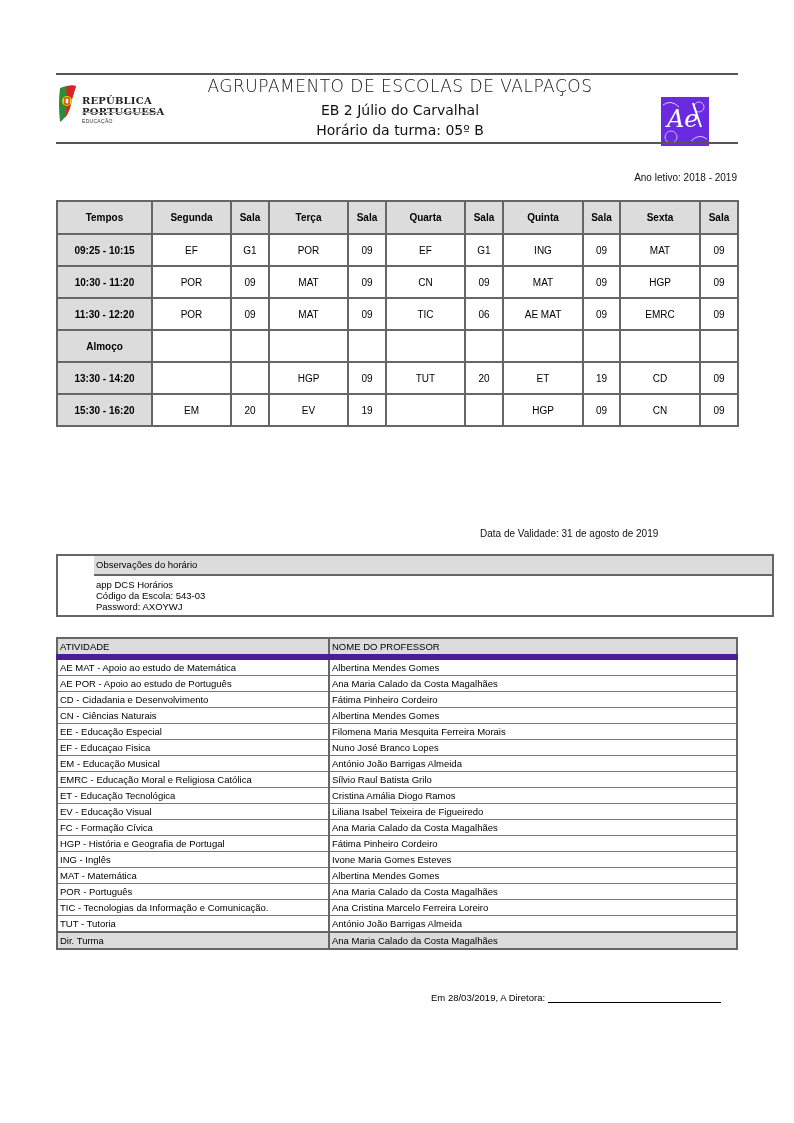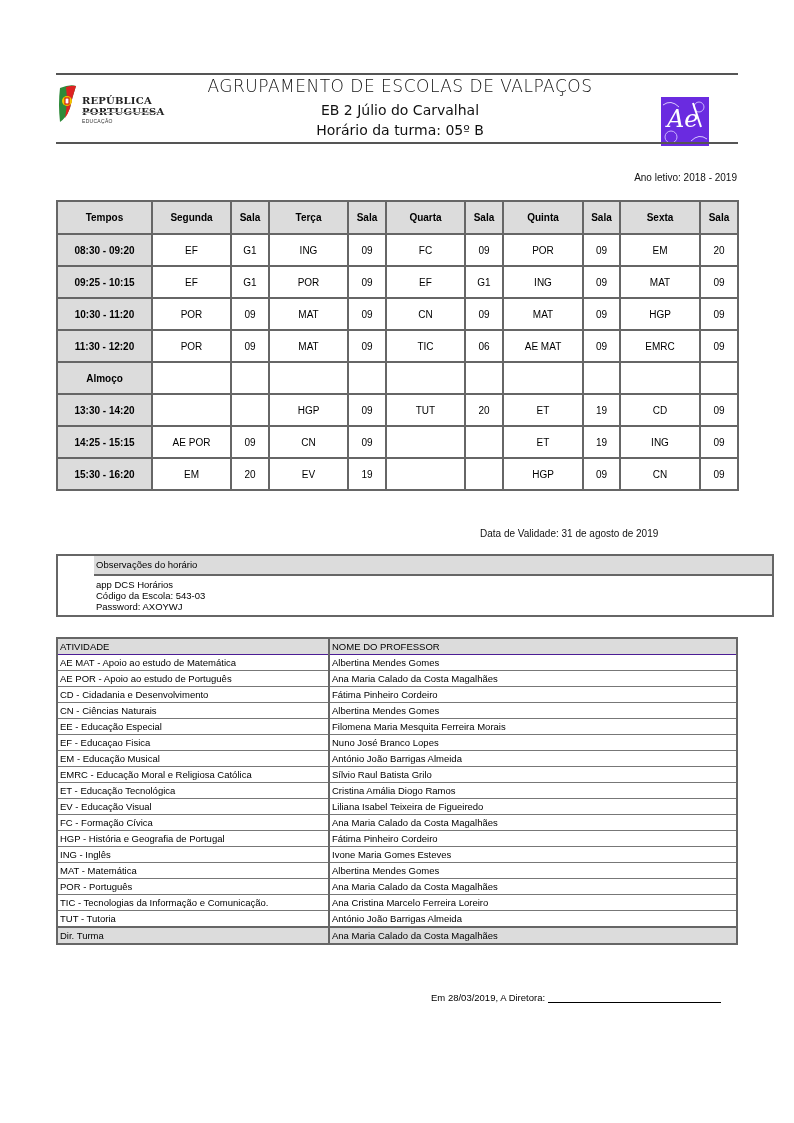--- a/index.html
+++ b/index.html
@@ -18,21 +18,21 @@
   table.sched { position: absolute; left: 56px; top: 200px; border-collapse: collapse; table-layout: fixed; }
   table.sched td, table.sched th { border: 2px solid #666; text-align: center; font-size: 10px; padding: 0; height: 30px; }
   table.sched th { background: #dcdcdc; font-weight: bold; height: 31px; }
   table.sched td.tcell { background: #dcdcdc; font-weight: bold; }
   .obs-box { position: absolute; left: 56px; top: 554px; width: 678px; border: 2px solid #666; padding-left: 36px; }
   .obs-head { background: #dcdcdc; font-size: 9.5px; padding: 3px 2px; border-bottom: 2px solid #666; height: 12px; line-height: 12px; }
   .obs-body { font-size: 9.5px; padding: 3px 2px 3px 2px; line-height: 11px; }
   table.legend { position: absolute; left: 56px; top: 637px; border-collapse: collapse; table-layout: fixed; border: 2px solid #666; }
   table.legend td { border: 1px solid #777; font-size: 9.5px; padding: 0 2px; height: 15px; line-height: 15px; white-space: nowrap; overflow: hidden; }
   table.legend td.c1 { border-right: 2px solid #666; }
-  table.legend tr.head td { background: #dcdcdc; border-bottom: 1px solid #4c1d95; }
+  table.legend tr.head td { background: #dcdcdc; border-bottom: 6px solid #4c1d95; }
   table.legend tr.foot td { background: #dcdcdc; border-top: 2px solid #666; }
   .sig { position: absolute; left: 431px; top: 992px; font-size: 9.5px; }
   .sig-line { display: inline-block; width: 173px; border-bottom: 1px solid #000; margin-left: 3px; vertical-align: -2px; }
 </style>
 </head>
 <body>
 
 <div class="hline" style="top:73px;"></div>
 
 <div class="rp-logo">
@@ -93,33 +93,20 @@
       <th>Quarta</th>
       <th>Sala</th>
       <th>Quinta</th>
       <th>Sala</th>
       <th>Sexta</th>
       <th>Sala</th>
     </tr>
   </thead>
   <tbody>
     <tr>
-      <td class="tcell">08:30 - 09:20</td>
-      <td>EF</td>
-      <td>G1</td>
-      <td>ING</td>
-      <td>09</td>
-      <td>FC</td>
-      <td>09</td>
-      <td>POR</td>
-      <td>09</td>
-      <td>EM</td>
-      <td>20</td>
-    </tr>
-    <tr>
       <td class="tcell">09:25 - 10:15</td>
       <td>EF</td>
       <td>G1</td>
       <td>POR</td>
       <td>09</td>
       <td>EF</td>
       <td>G1</td>
       <td>ING</td>
       <td>09</td>
       <td>MAT</td>
@@ -168,33 +155,20 @@
       <td class="tcell">13:30 - 14:20</td>
       <td></td>
       <td></td>
       <td>HGP</td>
       <td>09</td>
       <td>TUT</td>
       <td>20</td>
       <td>ET</td>
       <td>19</td>
       <td>CD</td>
-      <td>09</td>
-    </tr>
-    <tr>
-      <td class="tcell">14:25 - 15:15</td>
-      <td>AE POR</td>
-      <td>09</td>
-      <td>CN</td>
-      <td>09</td>
-      <td></td>
-      <td></td>
-      <td>ET</td>
-      <td>19</td>
-      <td>ING</td>
       <td>09</td>
     </tr>
     <tr>
       <td class="tcell">15:30 - 16:20</td>
       <td>EM</td>
       <td>20</td>
       <td>EV</td>
       <td>19</td>
       <td></td>
       <td></td>

